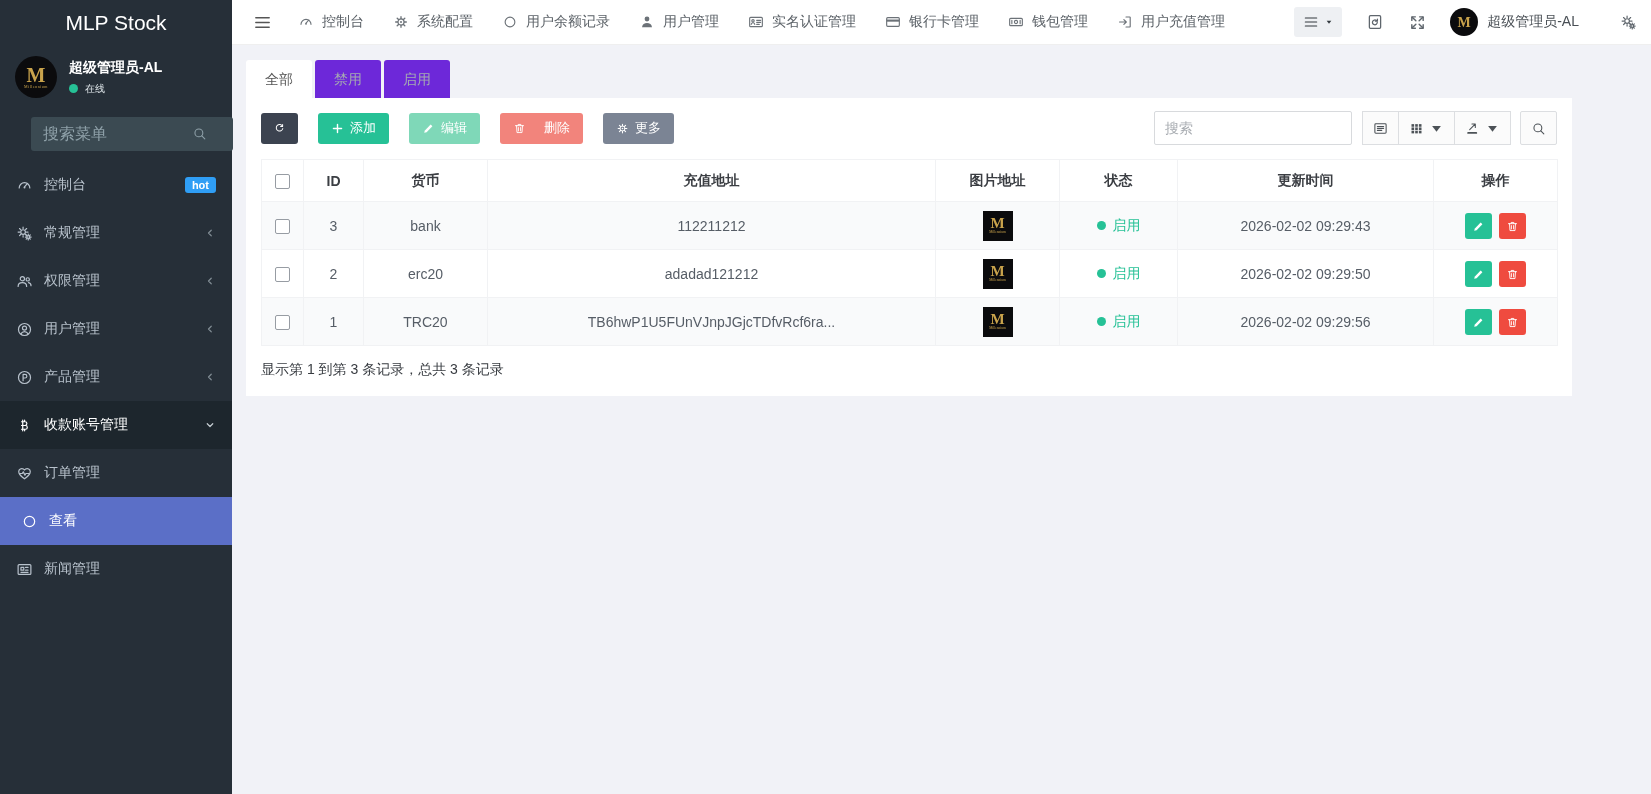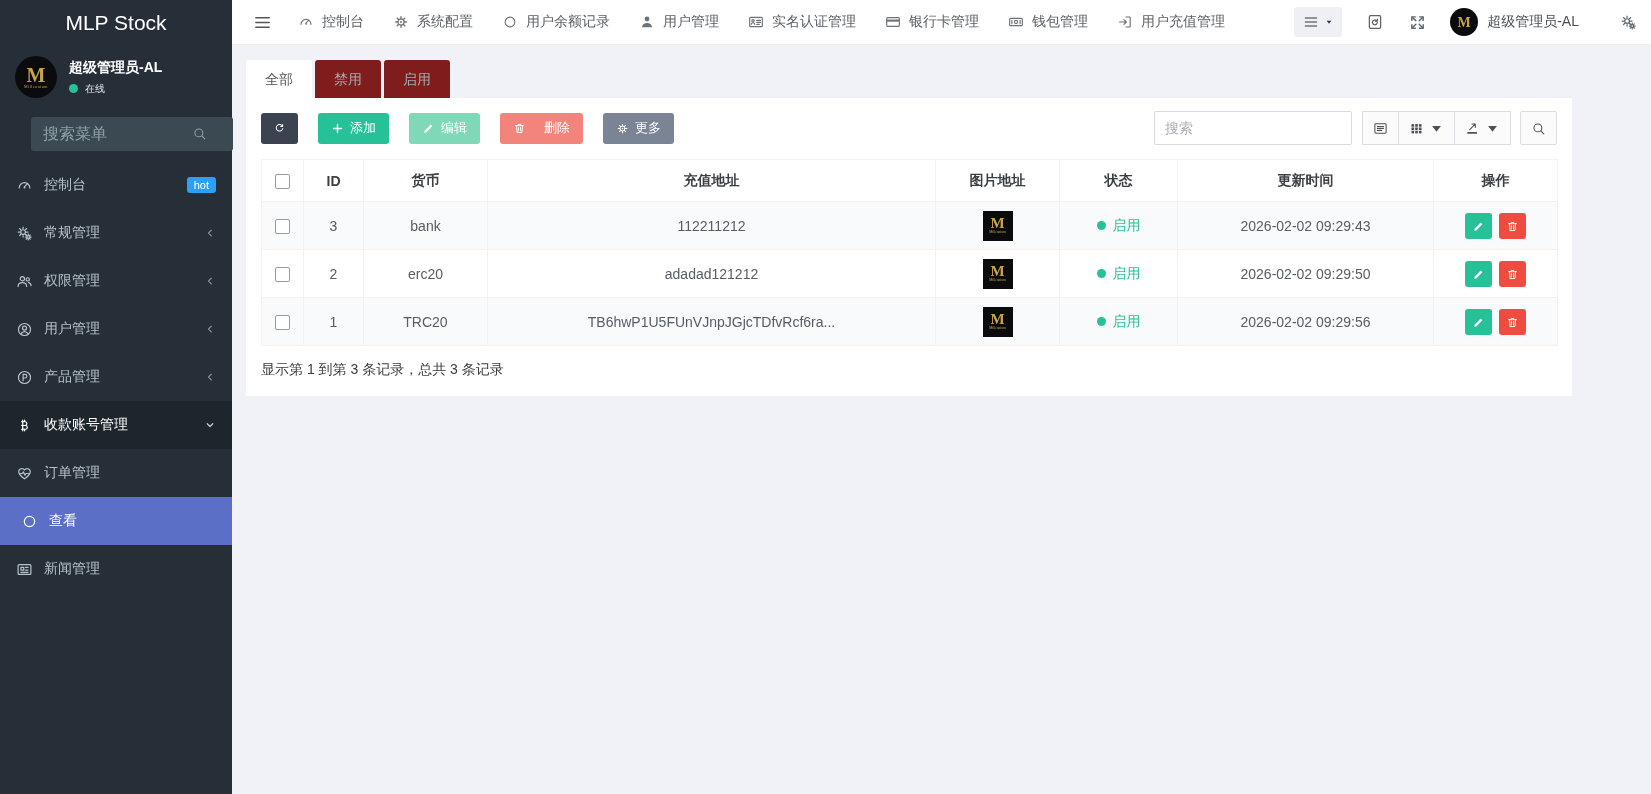--- a/index.html
+++ b/index.html
@@ -21,21 +21,21 @@
   .ustatus { font-size:10px; color:#dfe6ea; display:flex; align-items:center; }
   .dot { width:9px; height:9px; border-radius:50%; background:#26c196; display:inline-block; margin-right:7px; }
   .sidesearch { margin:13px 15px 8px; position:relative; }
   .sidesearch input { width:100%; height:34px; background:#3b4a52; border:none; border-radius:3px; color:#eab308; padding:0 32px 0 12px; font-size:16px; outline:none;margin-left:16px; }
   .sidesearch input::placeholder { color:#8fa1a9; }
   .sidesearch .sic { position:absolute; right:10px; top:9px; color:#8fa1a9; }
   .menu { margin-top:10px; }
   .mi { display:flex; align-items:center; height:48px; padding:0 16px; cursor:pointer; color:#b8c2cc; }
   .mi .mi-icon { width:17px; height:17px; margin-right:11px; flex-shrink:0; }
   .mi .mi-label { font-size:14px; }
-  .mi .mi-badge { margin-left:auto; background:#2f9ef5; color:#fff; font-size:11px; font-weight:normal; border-radius:3px; padding:2px 7px; }
+  .mi .mi-badge { margin-left:auto; background:#2f9ef5; color:#fff; font-size:11px; font-weight:bold; border-radius:3px; padding:2px 7px; }
   .mi .mi-chev { margin-left:auto; width:12px; height:12px; color:#808c94; }
   .mi.active-parent { background:#1d262d; color:#fff; }
   .mi.active-parent .mi-chev { color:#c6ced3; }
   .mi.sub { padding-left:21px; }
   .mi.active { background:#5b6fc7; color:#fff; }
 
   
   .main { flex:1; display:flex; flex-direction:column; }
   .navbar { height:45px; background:#fff; display:flex; align-items:center; padding:0 14px 0 21px; border-bottom:1px solid #efefef; }
   .hamb { color:#555; width:19px; height:19px; cursor:pointer; }
@@ -47,21 +47,21 @@
   .listbtn .car { margin-left:6px; }
   .iconbtn { background:none; border:none; color:#5f666d; margin-left:24px; width:18px; height:18px; cursor:pointer; padding:0; }
   .navuser { display:flex; align-items:center; margin-left:24px; cursor:pointer; }
   .navuser .avatar { width:28px; height:28px; }
   .navuser .avatar .ltr { font-size:14px; line-height:13px; }
   .navuser .nm { margin-left:9px; color:#494f55; }
   .gearbtn { margin-left:40px; }
 
   .content { padding:15px 0 0 14px; flex:1; }
   .tabs { display:flex; }
-  .tab { height:38px; line-height:38px; padding:0 19px; margin-right:3px; border-radius:3px 3px 0 0; background:#7f1d1d; color:#a6abb1; font-size:14px; cursor:pointer; border:none; }
+  .tab { height:38px; line-height:38px; padding:0 19px; margin-right:3px; border-radius:3px 3px 0 0; background:#6d28d9; color:#a6abb1; font-size:14px; cursor:pointer; border:none; }
   .tab.active { background:#fff; color:#555; }
   .panel { width:1326px; background:#fff; }
   .toolbar { display:flex; align-items:center; padding:13px 15px 12px; }
   .tbtn { height:31px; border:none; border-radius:3px; color:#fff; font-size:13px; padding:0 13px; margin-right:20px; display:flex; align-items:center; cursor:pointer; }
   .tbtn svg { width:13px; height:13px; margin-right:6px; }
   .tbtn.refresh { background:#3c4350; width:37px; justify-content:center; }
   .tbtn.refresh svg { margin:0; }
   .tbtn.add { background:#26c196; }
   .tbtn.edit { background:#7fd8b8; }
   .tbtn.del { background:#f2847c;gap:12px; }

